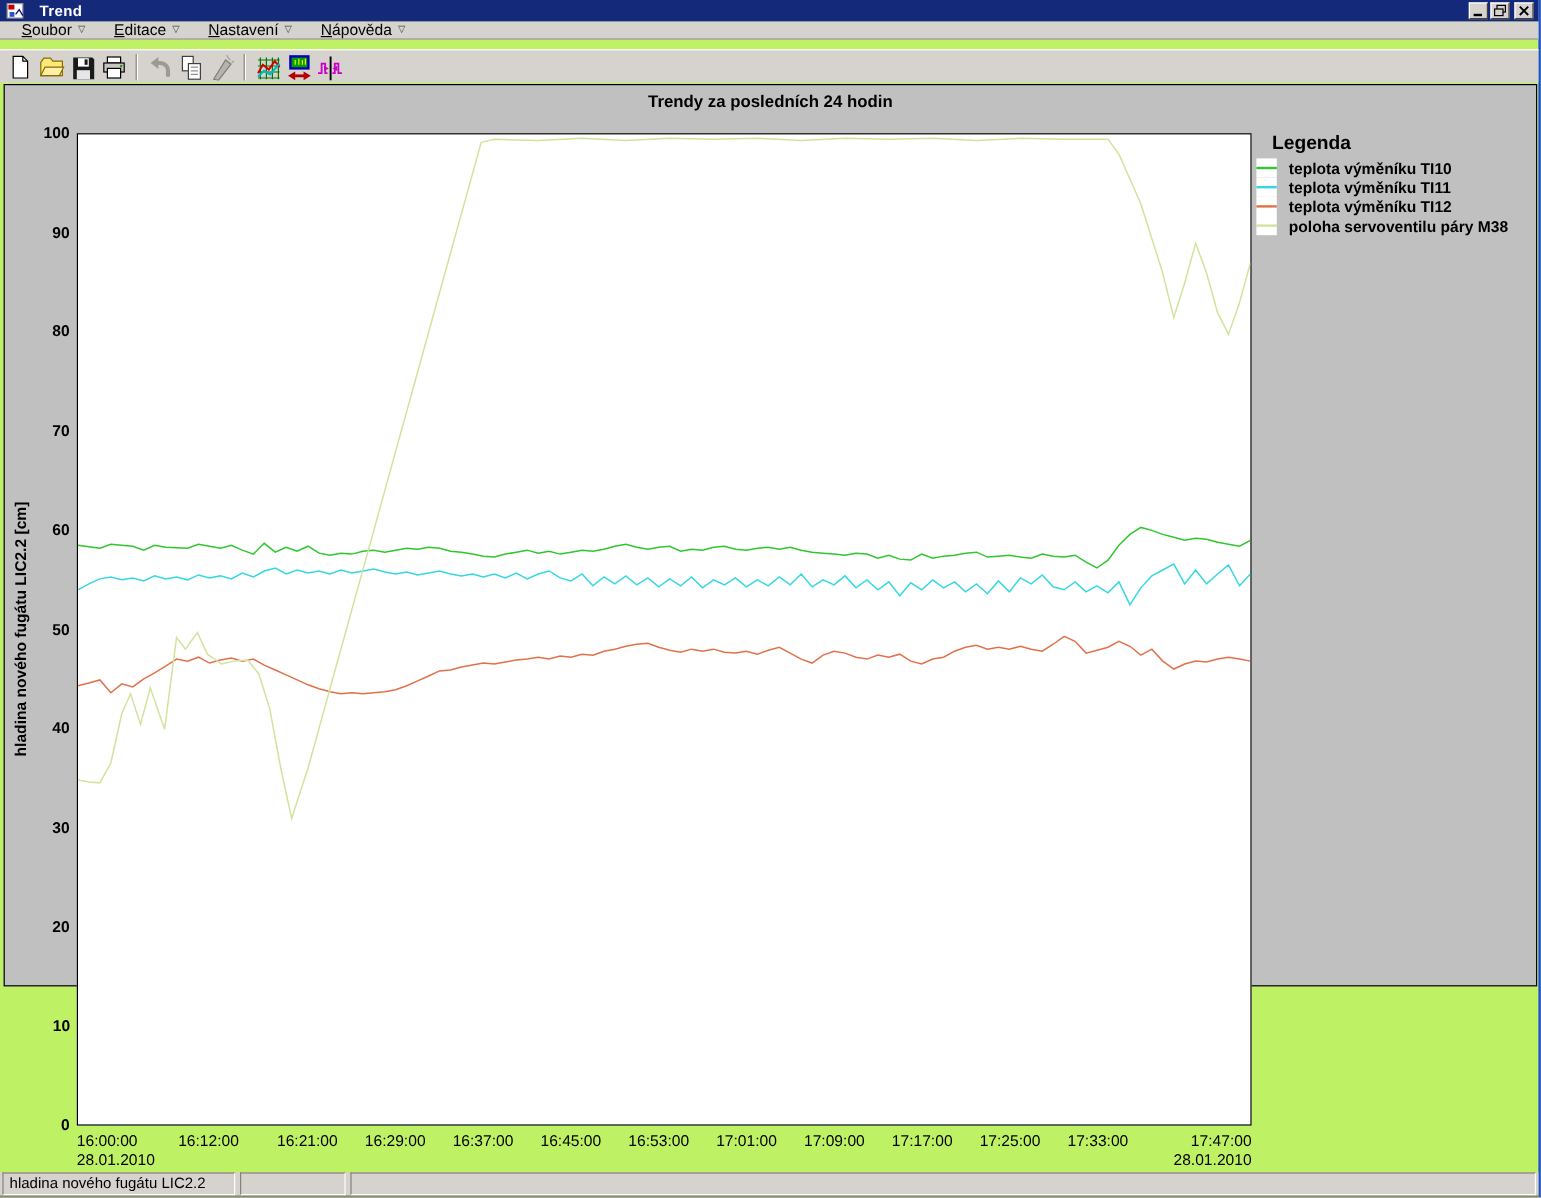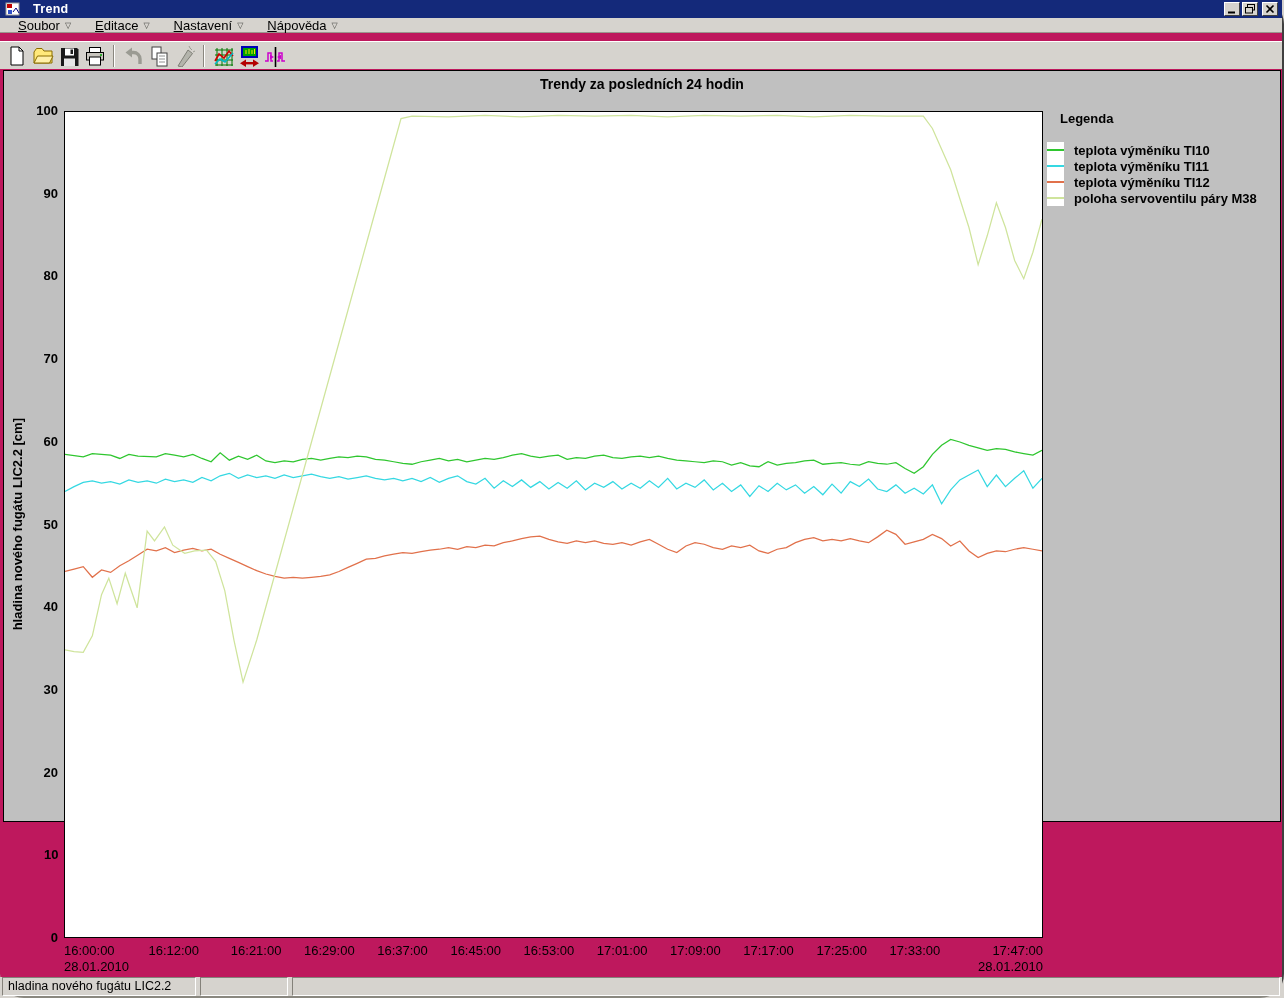--- a/index.html
+++ b/index.html
@@ -1,34 +1,34 @@
 <!DOCTYPE html>
 <html><head>
 <meta charset="utf-8">
 <style>
   * { margin:0; padding:0; box-sizing:border-box; }
   html,body { width:1284px; height:998px; overflow:hidden; background:#d6d3ce;
               font-family:"Liberation Sans", sans-serif; }
-  #window { position:absolute; inset:0; background:#be185d;
-            border-right:2px solid #404040; border-bottom:2px solid #8a8880;border-radius:24px; }
+  #window { position:absolute; inset:0; background:#bef264;
+            border-right:2px solid #1d4ed8; border-bottom:2px solid #8a8880; }
 
   
   #titlebar { position:absolute; top:0; left:0; width:100%; height:18px;
               background:#14297a; display:flex; align-items:center; }
   #app-icon { width:16px; height:14px; margin:0 6px 0 5px; }
   #title-text { color:#fff; font-weight:bold; font-size:12.5px; margin-left:6px; letter-spacing:.3px; }
   #win-controls { margin-left:auto; display:flex; gap:2px; padding-right:4px; }
   .winbtn { width:16px; height:14px; background:#d6d3ce; border:1px solid;
             border-color:#ffffff #404040 #404040 #ffffff; display:flex;
             align-items:center; justify-content:center; }
   #close-button { margin-left:2px; }
 
   
   #menubar { position:absolute; top:18px; left:0; width:100%; height:15px;
-             background:#d6d3ce; display:flex; align-items:center; padding-left:18px;
+             background:#d6d3ce; display:flex; align-items:flex-end; padding-left:18px;
              border-bottom:1px solid #9a978f; }
   .menu-item { font-size:13px; color:#000; margin-right:24px; cursor:default; }
   .menu-item .accel { text-decoration:underline; }
   .menu-item .dd { font-size:8px; color:#4a4a44; margin-left:5px; vertical-align:2px; }
 
   
   #toolbar { position:absolute; top:41px; left:0; width:100%; height:28px;
              background:#d6d3ce; display:flex; align-items:center; padding-left:4px;
              border-top:1px solid #ffffff; }
   .tbtn { width:26px; height:25px; display:flex; align-items:center; justify-content:center; }
@@ -49,21 +49,21 @@
   .ytick { position:absolute; left:0; width:54px; text-align:right;
            font-weight:bold; font-size:13px; color:#000; }
   .xtick { position:absolute; top:872px; transform:translateX(-50%);
            font-weight:normal; font-size:13px; white-space:nowrap; color:#000; }
   .xtick.left  { transform:none; }
   .xtick.right { transform:translateX(-100%); }
   .xtick.sub { top:888px; }
 
   
   #legend { position:absolute; left:1043px; top:40px; }
-  #legend-title { font-weight:bold; font-size:13px; margin-bottom:16px; color:#000;padding-left:13px; }
+  #legend-title { font-weight:bold; font-size:16px; margin-bottom:3px; color:#000;padding-left:13px; }
   .legend-row { display:flex; align-items:center; height:16px; }
   .legend-swatch { width:17px; height:16px; background:#fff; display:flex; align-items:center; }
   .legend-line { width:100%; height:2px; }
   .legend-label { font-weight:bold; font-size:13px; padding-left:10px; white-space:nowrap; color:#000; }
 
   
   #statusbar { position:absolute; top:977px; left:0; width:100%; height:19px; background:#d6d3ce; }
   .status-cell { position:absolute; top:0; height:19px; border:1px solid;
                  border-color:#84817a #ffffff #ffffff #84817a;
                  font-size:12.5px; color:#000; padding:1px 5px; white-space:nowrap; overflow:hidden; }

